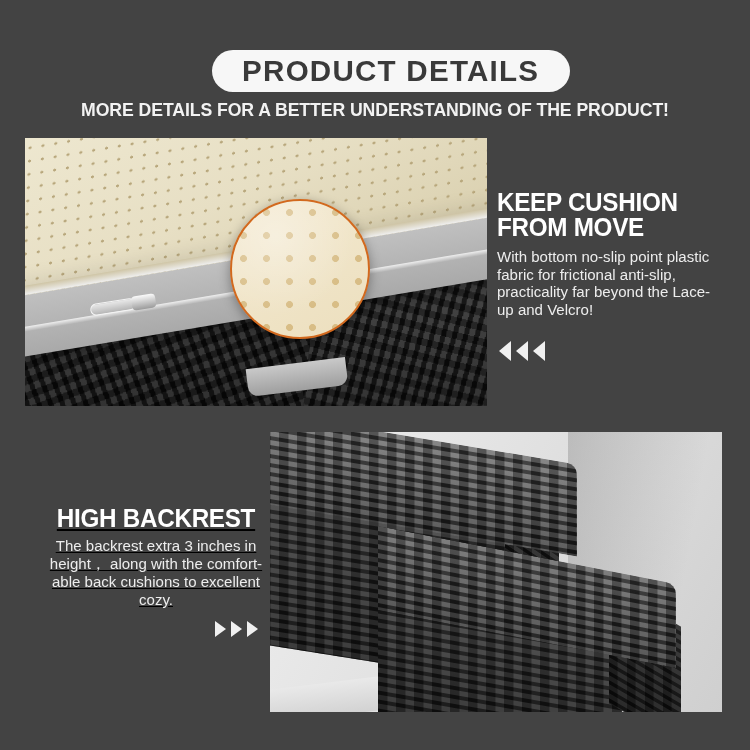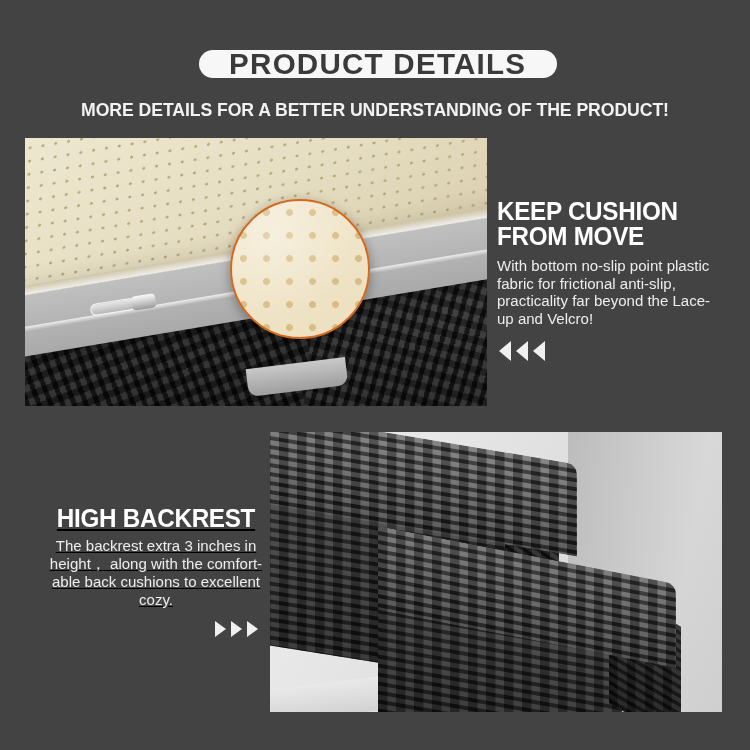--- a/index.html
+++ b/index.html
@@ -9,21 +9,21 @@
     background:#434343;
     font-family:"Liberation Sans", sans-serif;
     position:relative;
     overflow:hidden;
     -webkit-font-smoothing:antialiased;
   }
   .stage { position:absolute; inset:0; }
 
   
   .title-pill{
-    position:absolute; left:199px; top:50px; width:358px; height:28px;
+    position:absolute; left:212px; top:50px; width:358px; height:42px;
     background:#f7f7f7; border-radius:21px;
     display:flex; align-items:center; justify-content:center;
   }
   .title-pill span{
     font-size:29px; font-weight:bold; color:#3a3a3a;
     letter-spacing:1.2px; transform:scaleX(1.02);
     font-family:"Liberation Sans", sans-serif;
   }
   .subtitle{
     position:absolute; left:0; top:99px; width:750px; text-align:center;
@@ -167,21 +167,21 @@
   .floor-strip{
     position:absolute; left:0; bottom:0; width:42%; height:12%;
     background:linear-gradient(180deg,#e9e9e9,#d2d2d2);
     transform:skewY(-7deg);
   }
 
   
   .blk-head{ color:#ffffff; font-weight:bold; }
   .blk-body{ color:#ededed; }
 
-  #keep-cushion-block{ position:absolute; left:497px; top:199px; width:232px; }
+  #keep-cushion-block{ position:absolute; left:497px; top:190px; width:232px; }
   #keep-cushion-block .blk-head{
     font-size:25px; line-height:25px; letter-spacing:-0.3px;
     transform:scaleX(0.97); transform-origin:left;
   }
   #keep-cushion-block .blk-body{
     margin-top:8px; font-size:15.5px; line-height:17.5px;
     transform:scaleX(0.97); transform-origin:left;
   }
   #arrows-left{ position:absolute; left:499px; top:341px; display:flex; gap:5px; }
   .tri-l{ width:0;height:0; border-top:10px solid transparent; border-bottom:10px solid transparent; border-right:12px solid #f0f0f0; }

